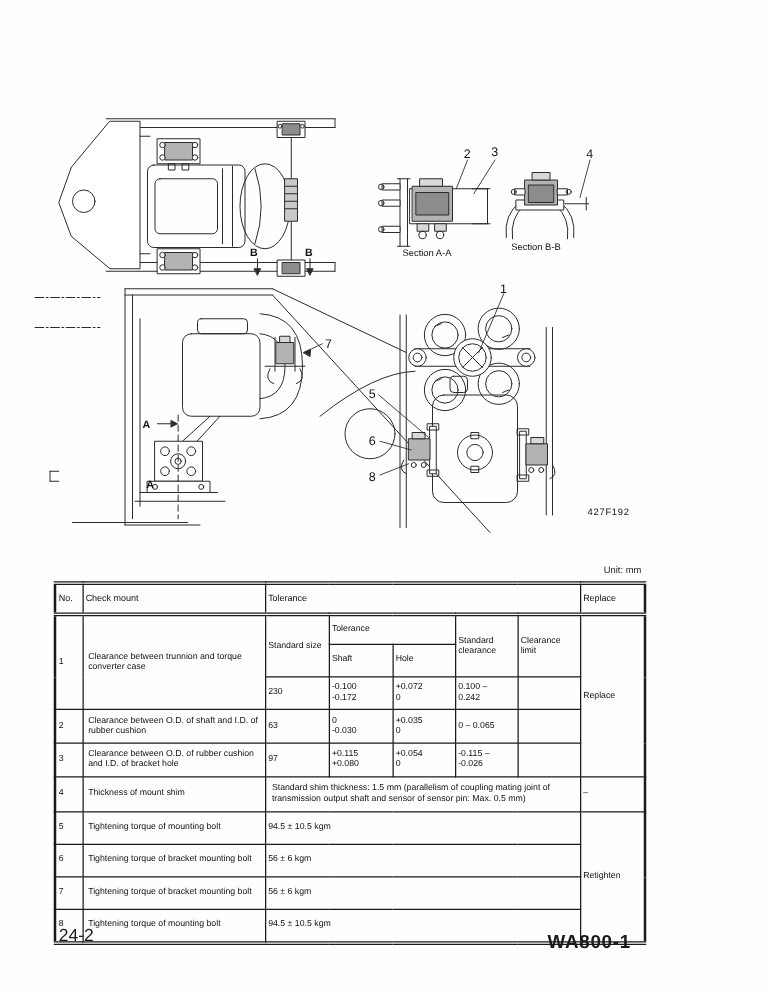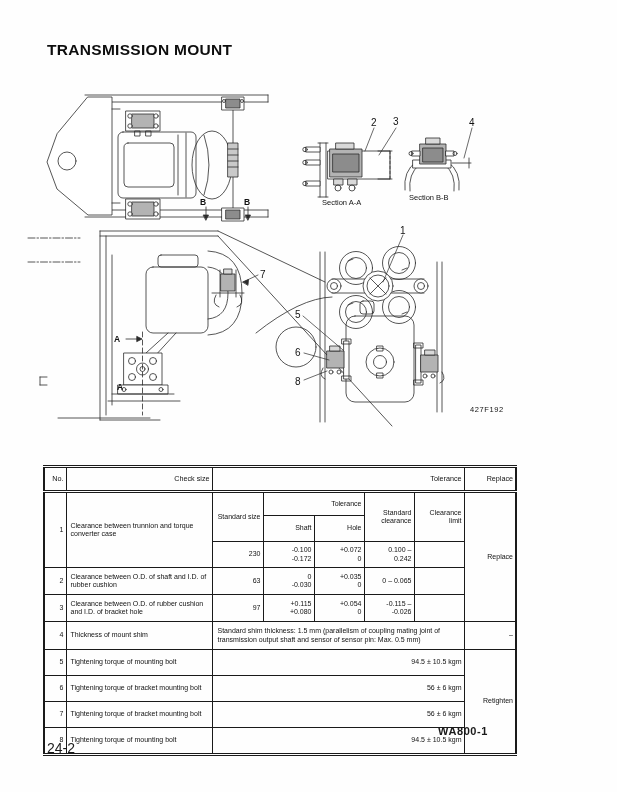--- a/index.html
+++ b/index.html
@@ -16,38 +16,37 @@
   }
   .diagram-wrap{position:absolute;left:0;top:85px;width:617px;height:345px;}
   svg text{font-family:"Liberation Sans",sans-serif;}
   .spec-table{
     position:absolute;left:43px;top:465px;width:472px;
     border-collapse:collapse;table-layout:fixed;
     font-size:7px;line-height:1.2;color:#111;
   }
   .spec-table{border:2px solid #1a1a1a;border-top:3px double #1a1a1a;border-bottom:3px double #1a1a1a;}
   .spec-table td,.spec-table th{
-    border:1px solid #1a1a1a;padding:1px 2px;text-align:right;vertical-align:middle;
+    border:1px solid #1a1a1a;padding:1px 2px;text-align:left;vertical-align:middle;
     font-weight:normal;overflow:hidden;
   }
   .spec-table tr.main-hdr th{border-bottom:3px double #1a1a1a;height:20px;font-size:7.2px;}
   .spec-table td.item{text-align:left;padding-left:4px;padding-right:3px;}
   .spec-table td.pre{white-space:pre-line;}
   .spec-table td.crit-long{text-align:left;padding-left:5px;padding-right:4px;}
   .h20 td,.h20 th{height:20px;} .h23 td,.h23 th{height:23px;}
   .h24 td,.h24 th{height:24px;} .h25 td,.h25 th{height:25px;}
   .footer-left{position:absolute;left:47px;top:740px;font-size:14px;color:#1a1a1a;text-align:right;}
-  .footer-right{position:absolute;left:438px;top:725px;font-size:11px;font-weight:bold;letter-spacing:.6px;color:#1a1a1a;}
+  .footer-right{position:absolute;left:438px;top:745px;font-size:15px;font-weight:bold;letter-spacing:.6px;color:#1a1a1a;}
 </style>
 </head>
 <body>
 
 <div class="page">
 
-  <div class="page-title">TRANSMISSION MOUNT</div>
 
   <div class="diagram-wrap">
     <svg width="617" height="345" viewBox="0 0 617 345">
 
       <g stroke="#2b2b2b" stroke-width="0.8" fill="none" stroke-linecap="round" stroke-linejoin="round">
 
         <line x1="85" y1="10" x2="268" y2="10"></line>
           <line x1="85" y1="17" x2="268" y2="17"></line>
         <line x1="85" y1="125" x2="268" y2="125"></line>
           <line x1="85" y1="132" x2="268" y2="132"></line>
@@ -253,36 +252,37 @@
         <text x="295" y="271" font-size="10">6</text>
         <text x="295" y="300" font-size="10">8</text>
 
         <text x="322" y="120" font-size="7.5">Section A-A</text>
         <text x="409" y="115" font-size="7.5">Section B-B</text>
         <text x="470" y="327" font-size="7.5" letter-spacing="0.6">427F192</text>
       </g>
     </svg>
   </div>
 
+  <div class="unit-note">Unit: mm</div>
 
   <table class="spec-table">
     <colgroup>
       <col style="width:22px">
         <col style="width:146px">
         <col style="width:51px">
         <col style="width:51px">
       <col style="width:50px">
         <col style="width:50px">
         <col style="width:50px">
         <col style="width:52px">
     </colgroup>
     <tbody>
         <tr class="main-hdr">
       <th>No.</th>
-      <th>Check size</th>
+      <th>Check mount</th>
       <th colspan="5">Tolerance</th>
       <th>Replace</th>
     </tr>
     <tr class="h20">
       <td rowspan="3">1</td>
       <td rowspan="3" class="item">Clearance between trunnion and torque converter case</td>
       <th rowspan="2">Standard size</th>
       <th colspan="2">Tolerance</th>
       <th rowspan="2">Standard clearance</th>
       <th rowspan="2">Clearance limit</th>

